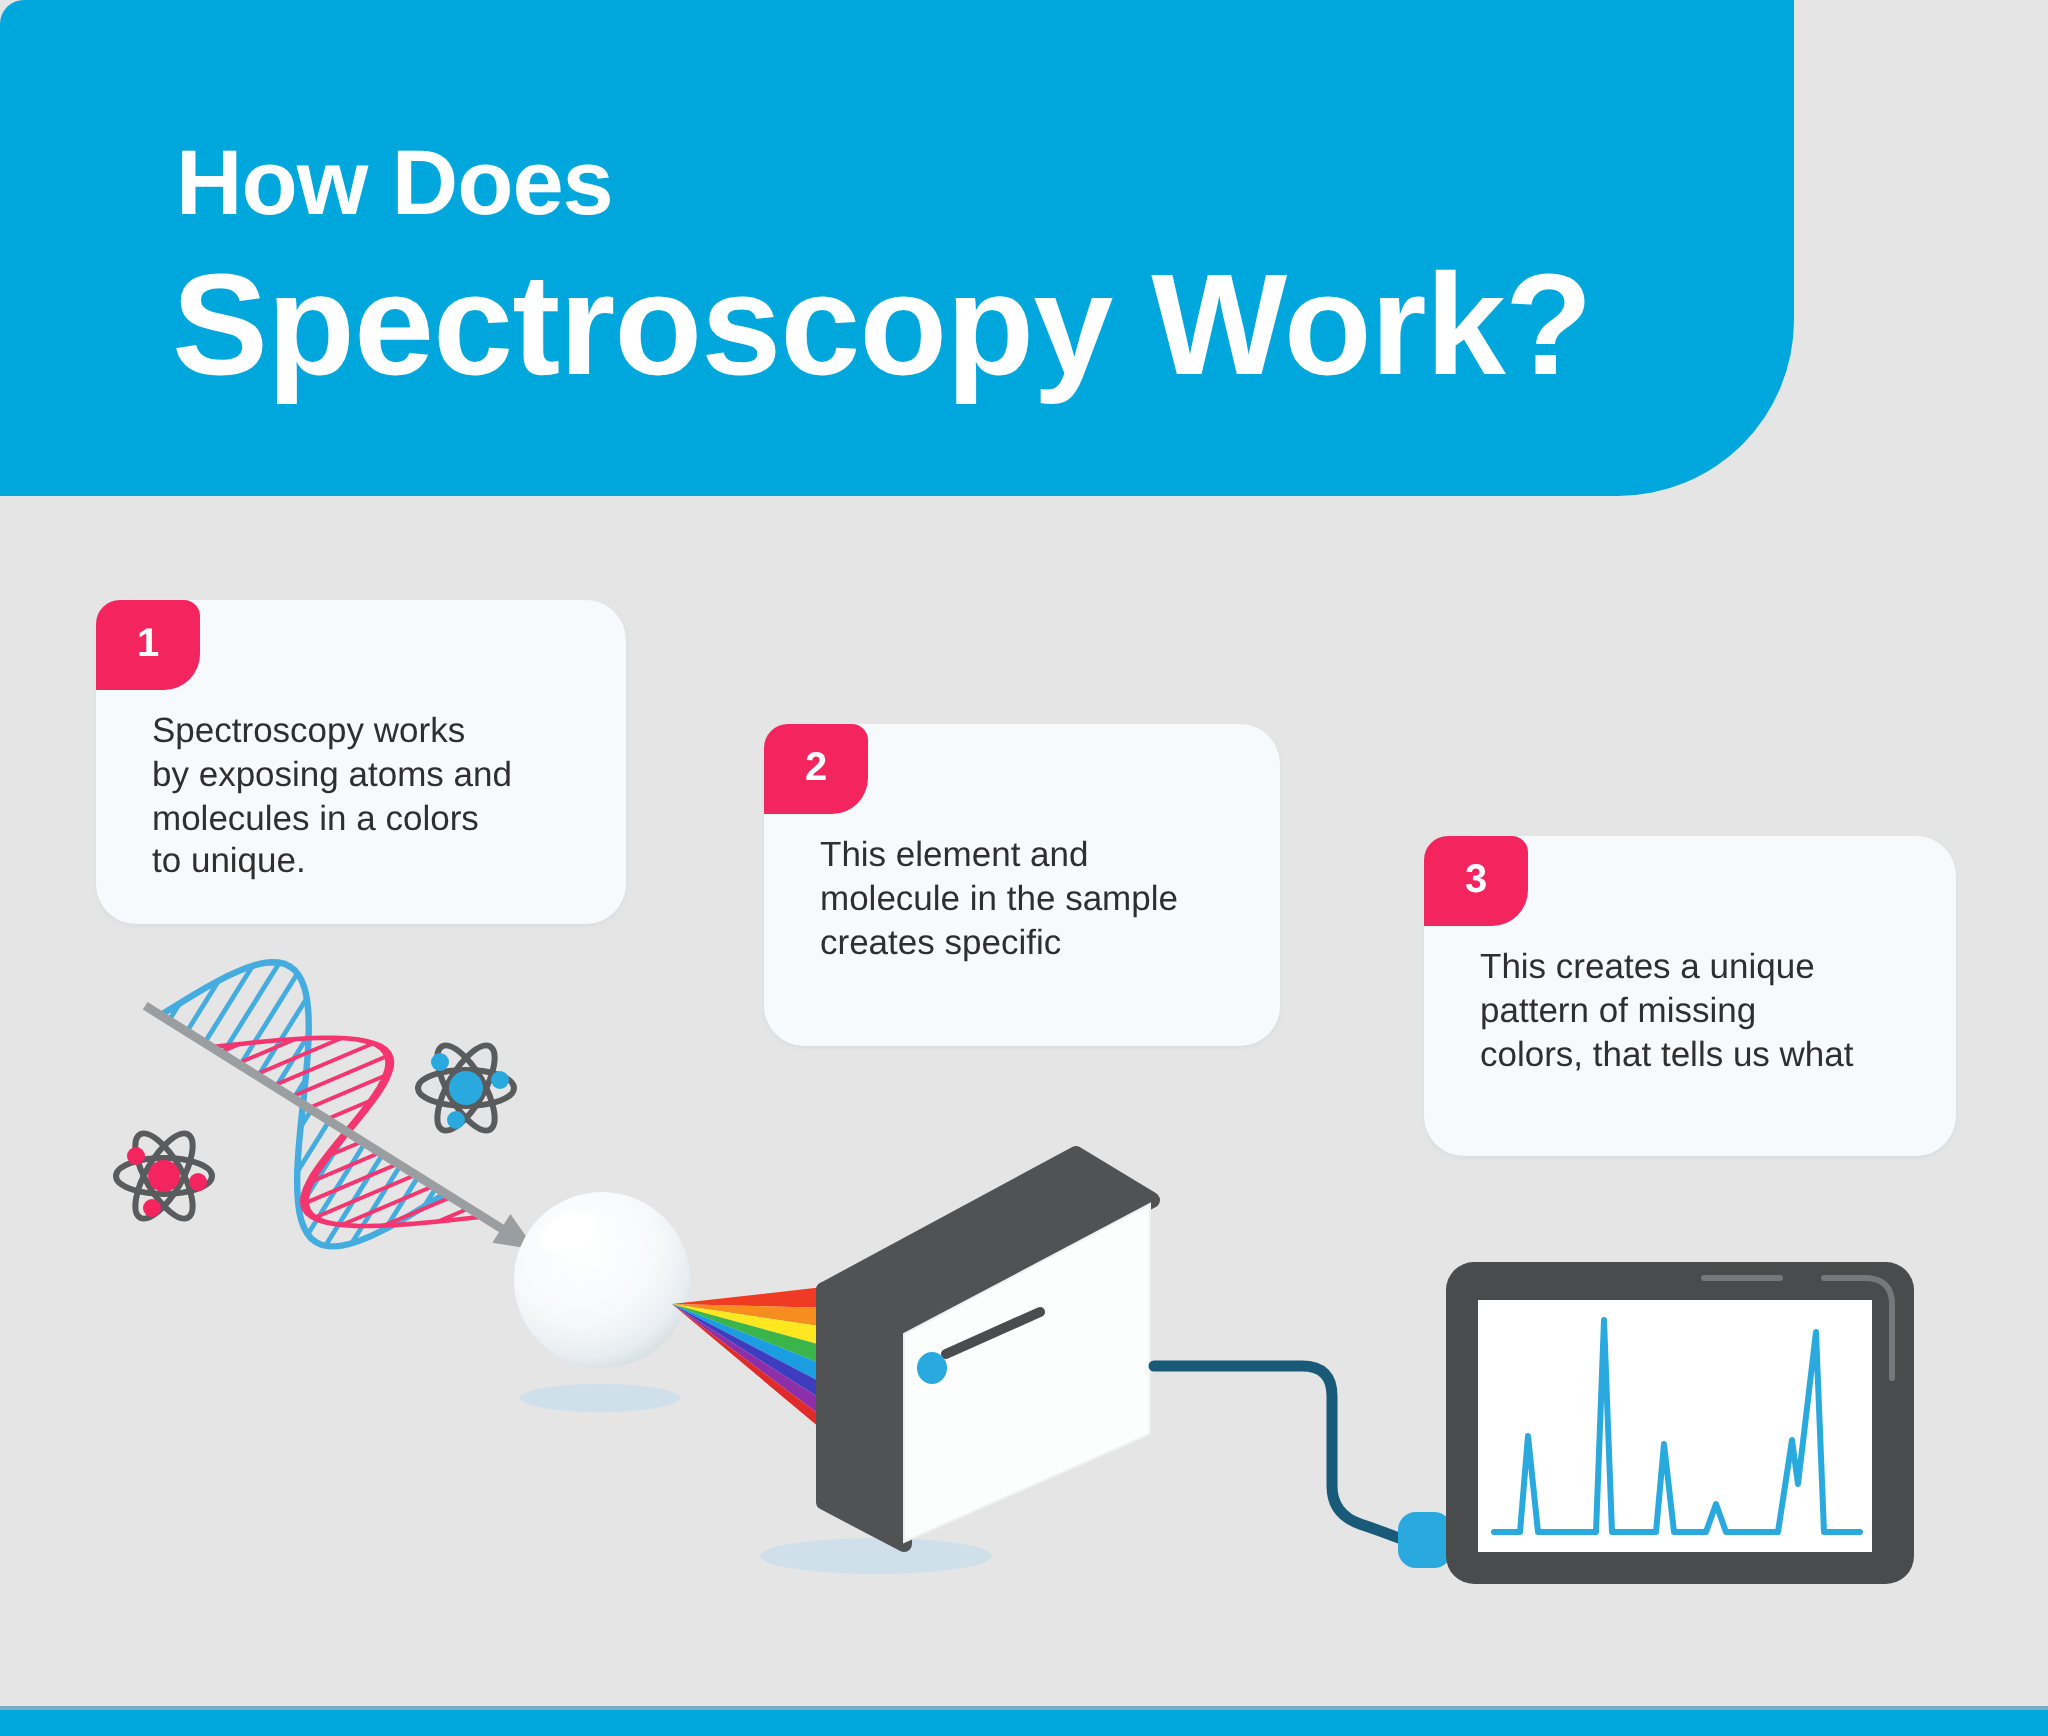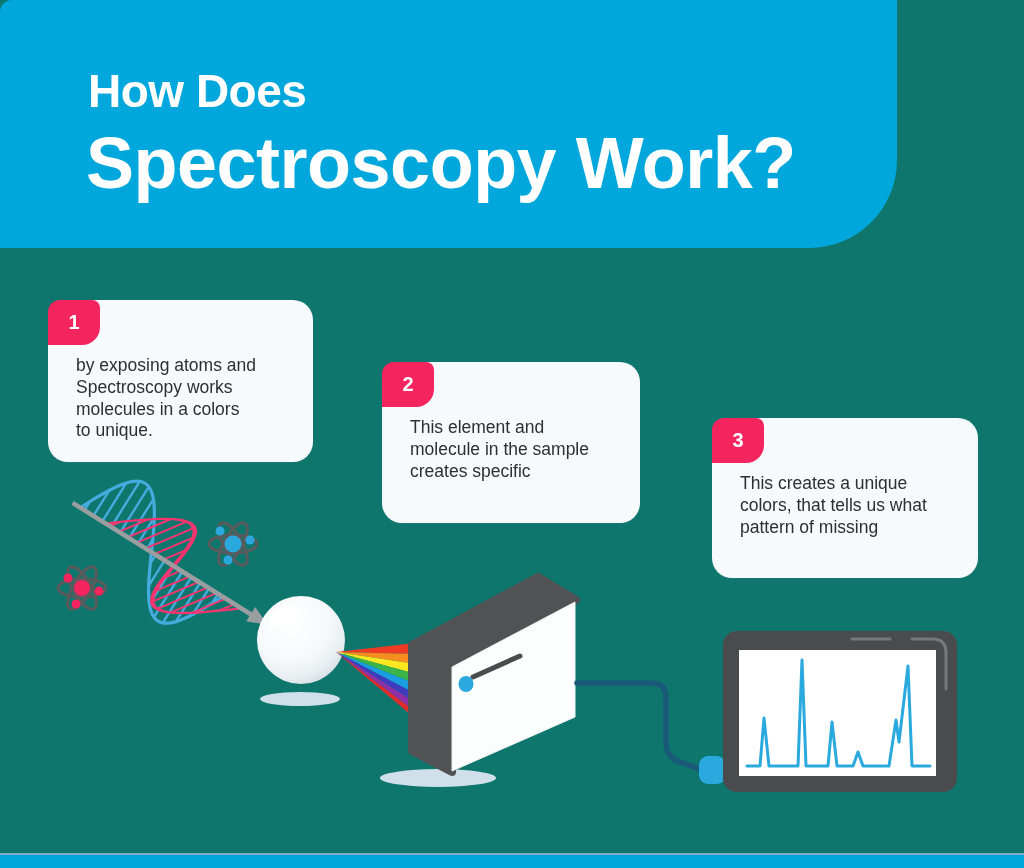--- a/index.html
+++ b/index.html
@@ -1,18 +1,18 @@
 <!DOCTYPE html>
 <html><head>
 <meta charset="utf-8">
 <style>
   html,body{margin:0;padding:0;background:#ffffff;}
   .stage{
     position:relative;width:1024px;height:868px;overflow:hidden;
-    background:#0f766e;font-family:"Liberation Sans",sans-serif;
+    background:#e5e5e5;font-family:"Liberation Sans",sans-serif;
   }
   
   .header{
     position:absolute;left:0;top:0;width:897px;height:248px;
     background:#00a7dc;border-radius:12px 0 88px 0;
   }
   .t1{position:absolute;left:88px;top:64px;font-size:46px;font-weight:700;color:#ffffff;letter-spacing:-0.5px;}
   .t2{position:absolute;left:86px;top:122px;font-size:72px;font-weight:700;color:#ffffff;letter-spacing:-0.5px;}
   
   .card{position:absolute;background:#f6fafc;border-radius:20px;box-shadow:0 1px 2px rgba(120,160,185,0.12);}
@@ -36,42 +36,42 @@
 <div class="stage">
 
   <div class="header">
     <div class="t1">How Does</div>
     <div class="t2">Spectroscopy Work?</div>
   </div>
 
   <div class="card card1">
     <div class="badge">1</div>
     <div class="ctext">
+      <div>Spectroscopy works</div>
       <div>by exposing atoms and</div>
-      <div>Spectroscopy works</div>
       <div>molecules in a colors</div>
       <div>to unique.</div>
     </div>
   </div>
 
   <div class="card card2">
     <div class="badge">2</div>
     <div class="ctext">
       <div>This element and</div>
       <div>molecule in the sample</div>
       <div>creates specific</div>
     </div>
   </div>
 
   <div class="card card3">
     <div class="badge">3</div>
     <div class="ctext">
       <div>This creates a unique</div>
+      <div>pattern of missing</div>
       <div>colors, that tells us what</div>
-      <div>pattern of missing</div>
     </div>
   </div>
 
   <svg class="illu" viewBox="0 0 1024 868">
     <defs>
       <radialGradient id="sphereG" cx="0.38" cy="0.3" r="0.8">
         <stop offset="0" stop-color="#ffffff"></stop>
         <stop offset="0.55" stop-color="#f6f9fa"></stop>
         <stop offset="0.8" stop-color="#e7edf0"></stop>
         <stop offset="1" stop-color="#ccd5da"></stop>

